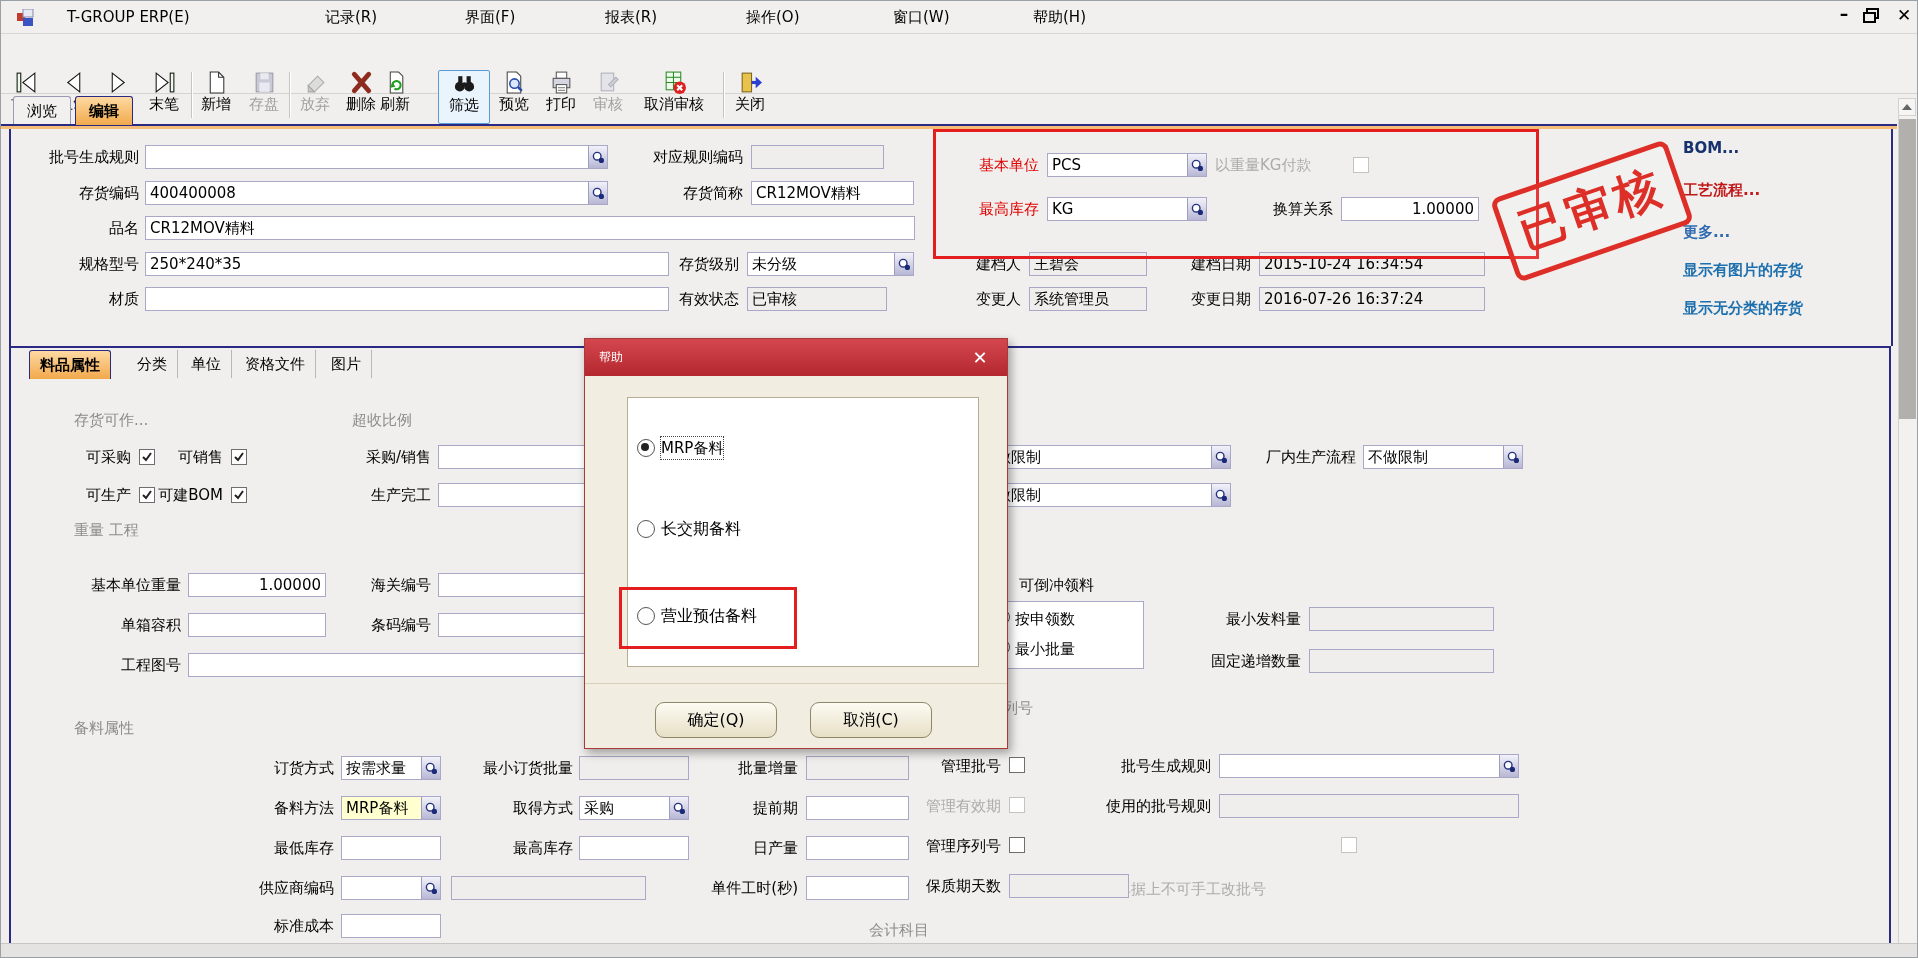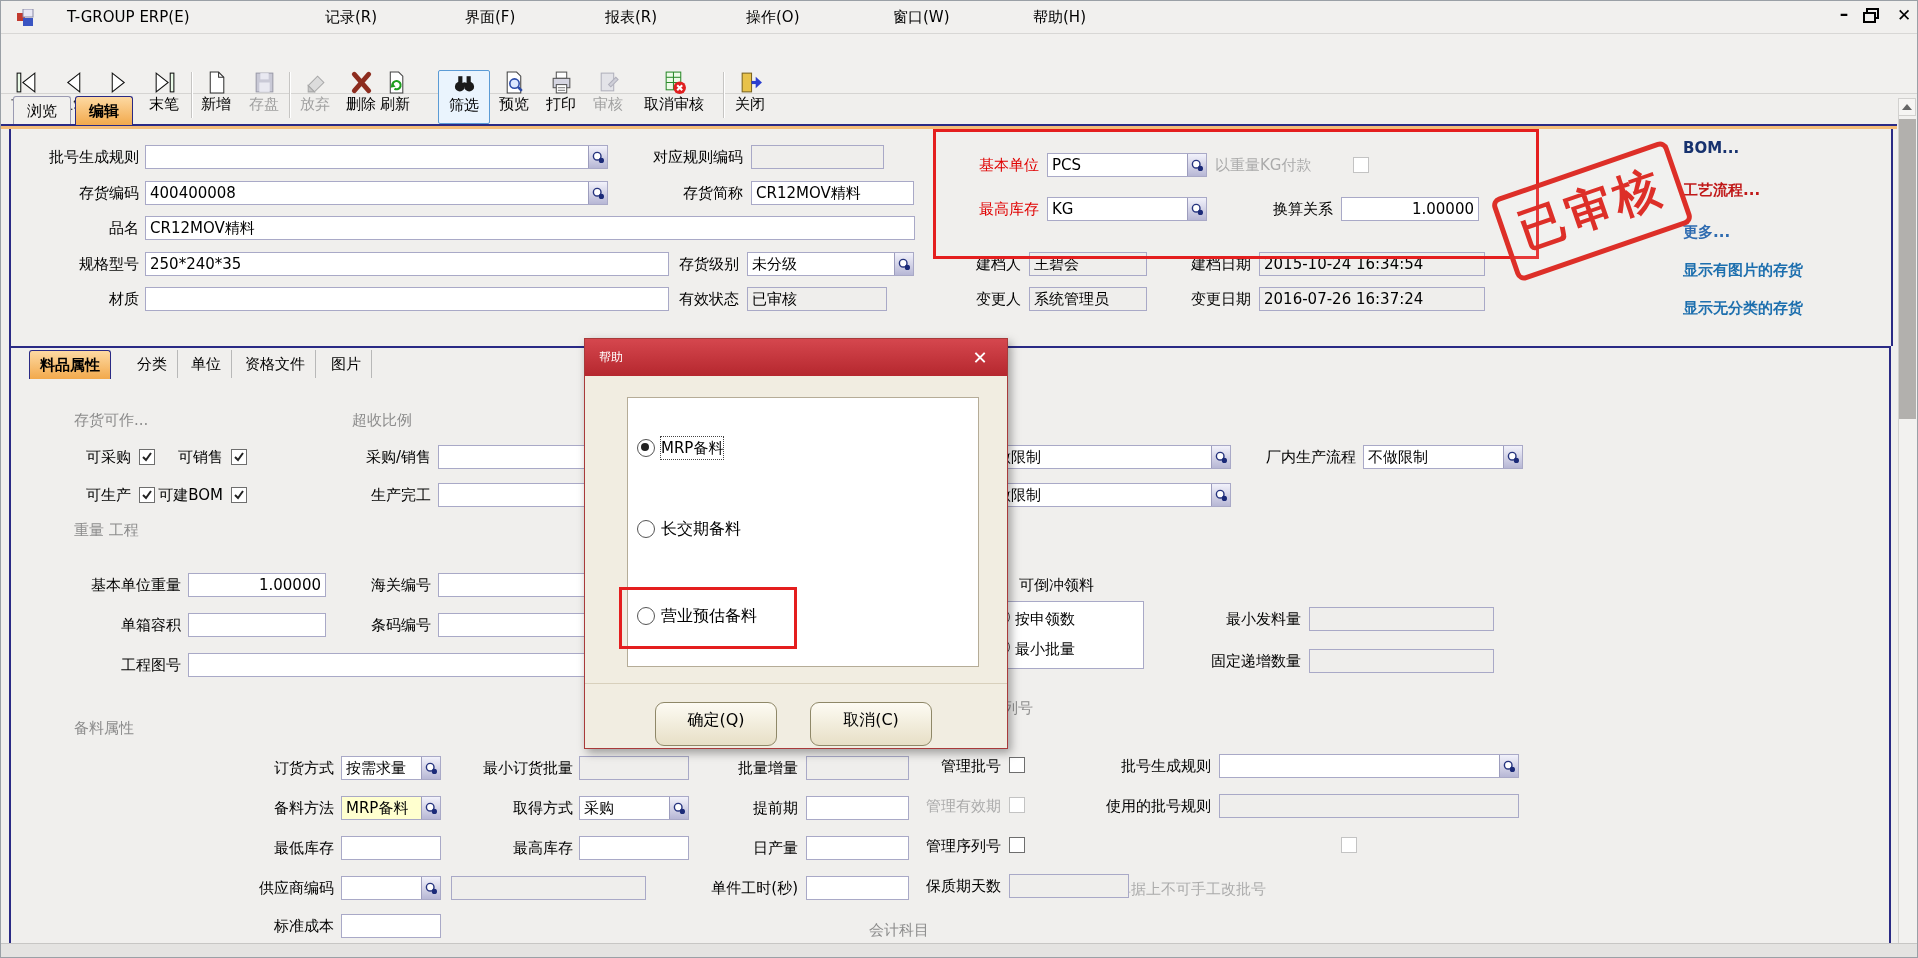--- a/index.html
+++ b/index.html
@@ -53,21 +53,21 @@
     border:1px solid #a83a3a;box-sizing:border-box;z-index:50;box-shadow:3px 4px 9px rgba(0,0,0,.35)}
   #dialog .title{position:absolute;left:0;top:0;right:0;height:37px;
     background:linear-gradient(180deg,#d5474e,#b5272e);color:#fff;line-height:37px;
     padding-left:14px;font-size:12px}
   #dialog .x{position:absolute;right:12px;top:0;width:30px;height:37px;line-height:37px;
     text-align:center;color:#fff;font-size:18px;cursor:pointer}
   #dialog .list{position:absolute;left:42px;top:58px;width:350px;height:268px;background:#fff;
     border:1px solid #b5ac97}
   #dialog .opt-lbl{position:absolute;height:22px;line-height:22px;white-space:nowrap}
   #dialog .focusbox{outline:1px dotted #444}
-  .dlgbtn{position:absolute;width:122px;height:44px;line-height:34px;text-align:center;
+  .dlgbtn{position:absolute;width:122px;height:36px;line-height:34px;text-align:center;
     background:linear-gradient(180deg,#fdfbf3,#e7dfc6);border:1px solid #8f8868;border-radius:9px;
     box-sizing:border-box;font-size:16px;cursor:pointer}
   .sb-track{position:absolute;left:1897px;top:97px;width:18px;height:861px;background:#f2f1ef;border-left:1px solid #d2d1cf}
   .sb-up{position:absolute;left:1897px;top:97px;width:18px;height:18px;background:#f6f5f3;border:1px solid #d2d1cf;
     box-sizing:border-box;display:flex;align-items:center;justify-content:center}
   .sb-up i{width:0;height:0;border-left:5px solid transparent;border-right:5px solid transparent;border-bottom:6px solid #666}
   .sb-thumb{position:absolute;left:1898px;top:118px;width:17px;height:300px;background:#b2b0ad}
   .hband{position:absolute;left:0;top:942px;width:1918px;height:16px;background:#e4e3e1;border-top:1px solid #c7c6c4}
 </style>
 </head>

